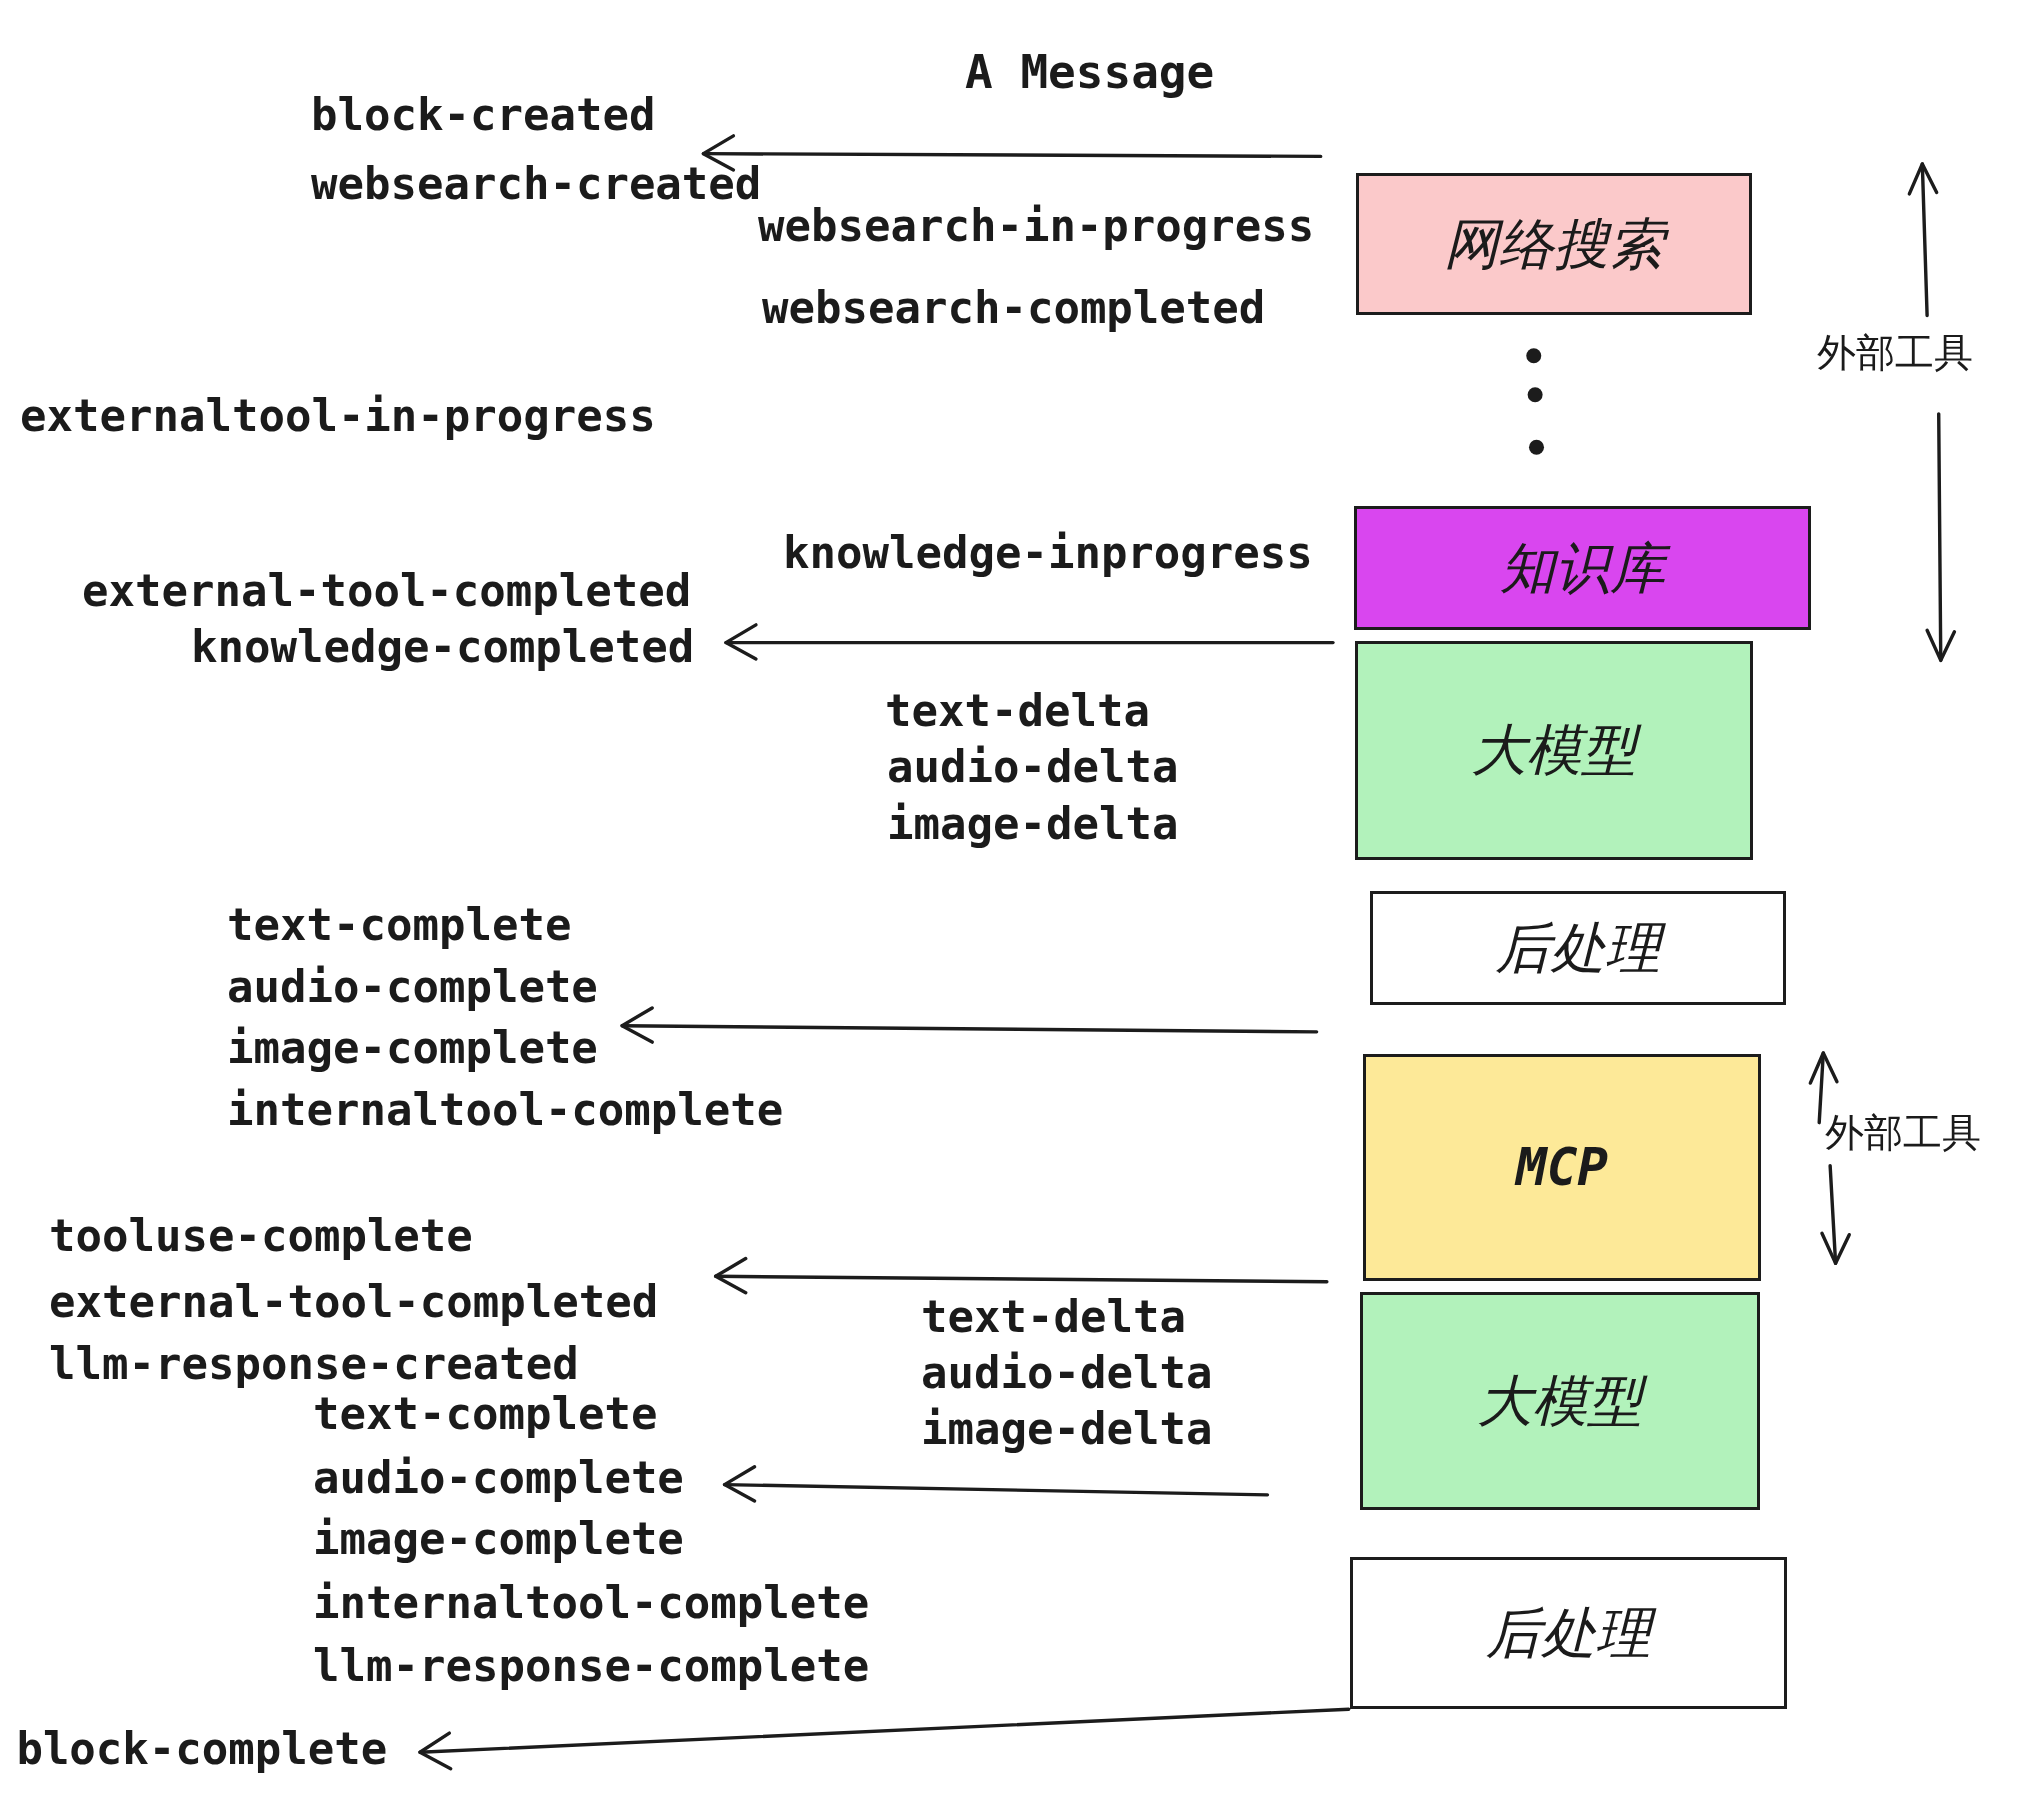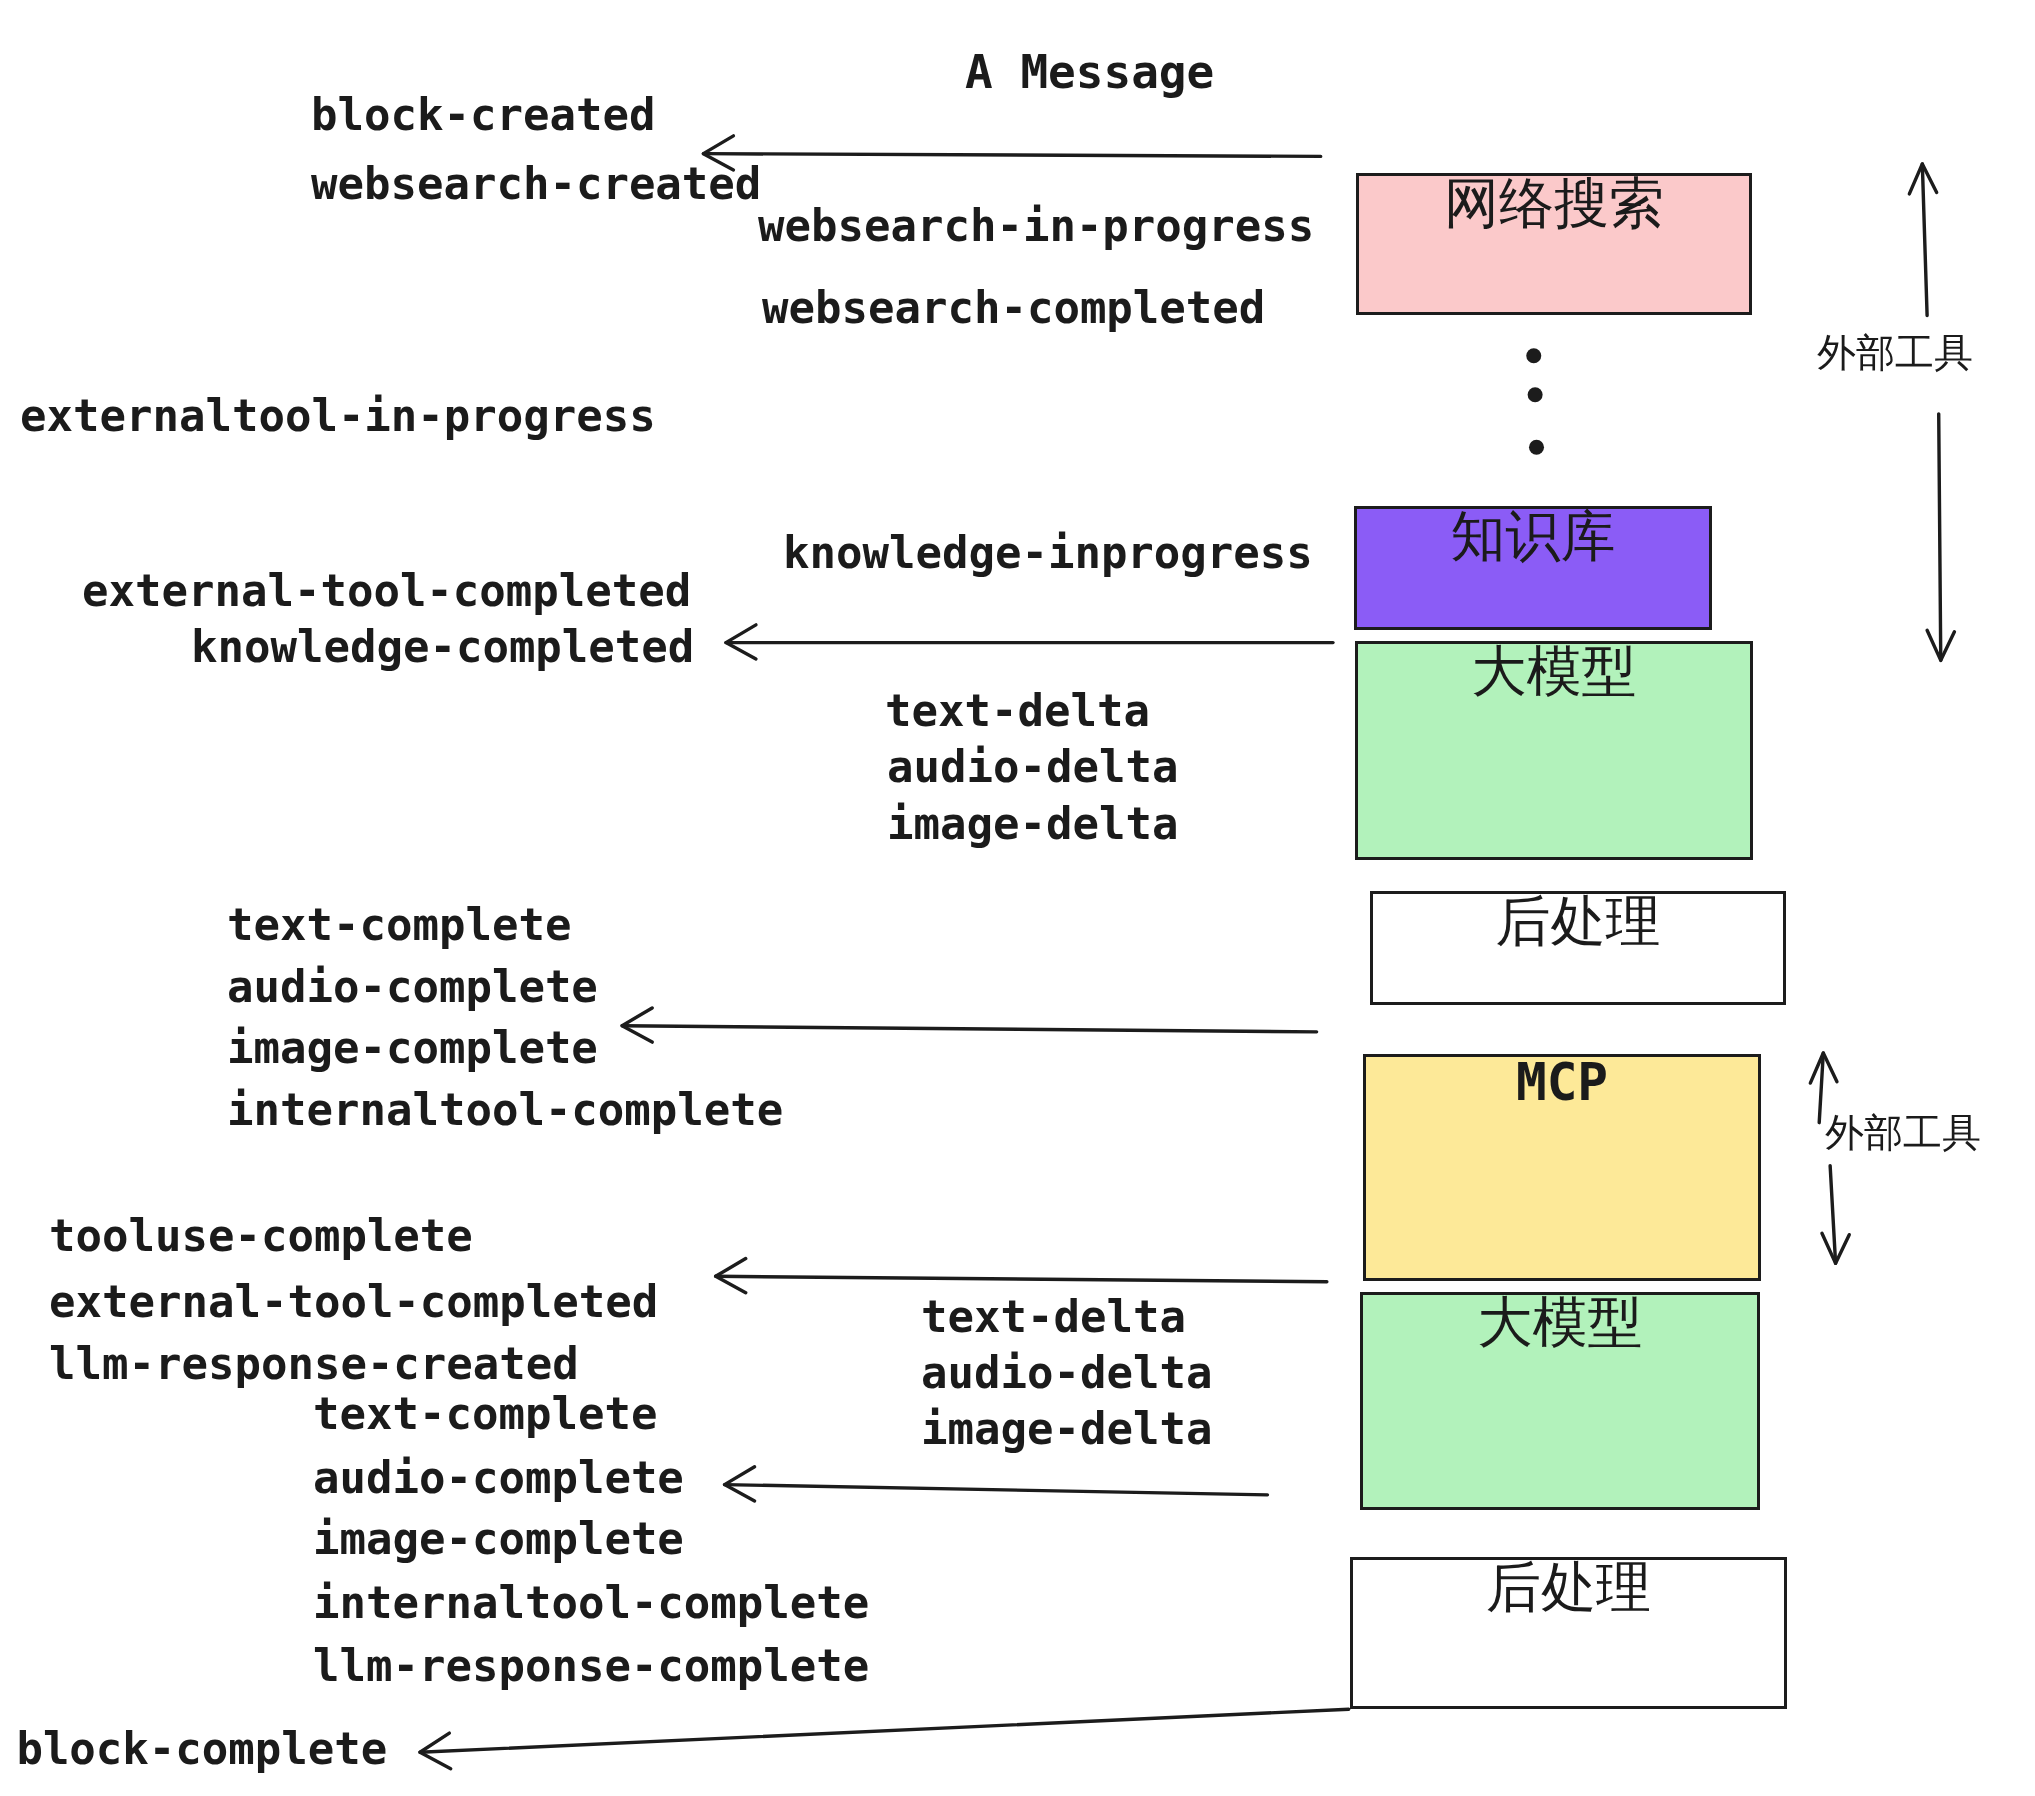--- a/index.html
+++ b/index.html
@@ -11,21 +11,21 @@
   .title{
     position:absolute;font-family:"DejaVu Sans Mono",monospace;
     font-weight:700;font-size:46px;line-height:1;white-space:nowrap;margin-top:28px;
   }
   .ev{
     position:absolute;font-family:"DejaVu Sans Mono",monospace;
     font-weight:700;font-size:44px;line-height:1.05;white-space:nowrap;
   }
   .box{
     position:absolute;box-sizing:border-box;border:3.4px solid #1c1c1c;
-    display:flex;align-items:flex-start;justify-content:center;
+    display:flex;align-items:center;justify-content:center;font-style:italic;
   }
   .box .zh{
     font-family:"DejaVu Sans","Liberation Sans",sans-serif;
     font-weight:400;font-size:55px;line-height:1;white-space:nowrap;
   }
   .box .latin{
     font-family:"DejaVu Sans Mono",monospace;
     font-weight:700;font-size:51px;line-height:1;white-space:nowrap;
   }
   .side{
@@ -66,21 +66,21 @@
   <div class="ev" style="left:313px;top:1455px">audio-complete</div>
   <div class="ev" style="left:313px;top:1516px">image-complete</div>
   <div class="ev" style="left:313px;top:1580px">internaltool-complete</div>
   <div class="ev" style="left:313px;top:1643px">llm-response-complete</div>
   <div class="ev" style="left:16.4px;top:1726px">block-complete</div>
 
   <div class="box" style="left: 1356px; top: 173px; width: 396px; height: 142px; background-color: rgb(251, 201, 202);">
     <span class="zh">网络搜索</span>
   </div>
 
-  <div class="box" style="left: 1354px; top: 506px; width: 358px; height: 124px; background-color: #8b5cf6;">
+  <div class="box" style="left: 1354px; top: 506px; width: 457px; height: 124px; background-color: #d946ef;">
     <span class="zh">知识库</span>
   </div>
 
   <div class="box" style="left: 1355px; top: 641px; width: 398px; height: 219px; background-color: rgb(178, 242, 187);">
     <span class="zh">大模型</span>
   </div>
 
   <div class="box" style="left: 1370px; top: 891px; width: 416px; height: 114px; background-color: rgb(255, 255, 255);">
     <span class="zh">后处理</span>
   </div>

